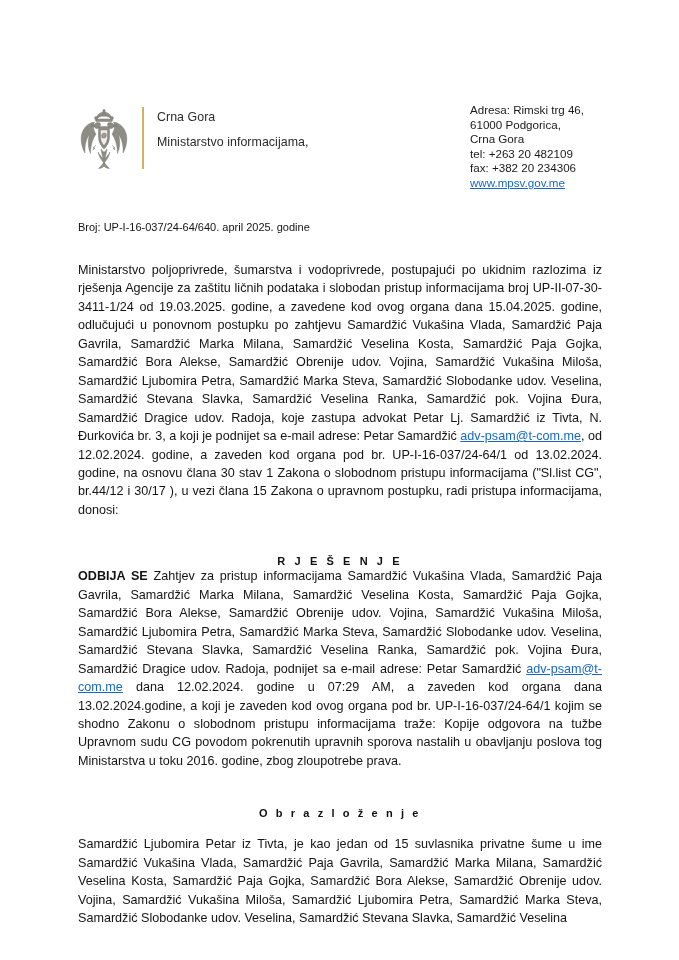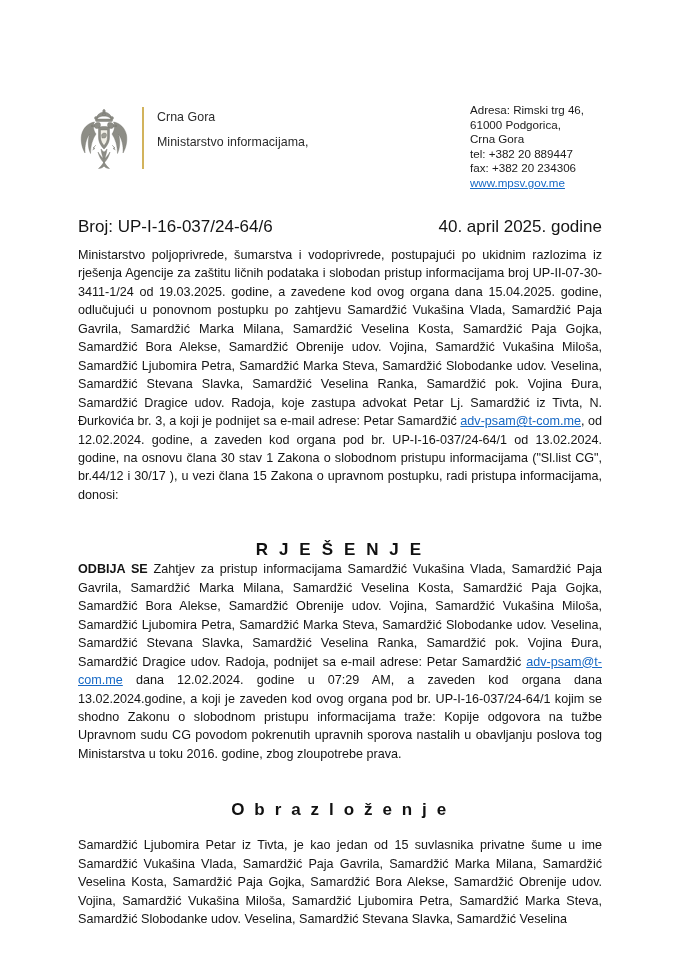--- a/index.html
+++ b/index.html
@@ -79,46 +79,45 @@
     text-decoration: underline;
   }
 
   
   .refline {
     position: absolute;
     left: 78px;
     top: 219px;
     width: 524px;
     display: flex;
-    justify-content: space-between;
-    font-size: 17px;
+    font-size: 11px;
     line-height: 16px;
     color: #141414;
   }
 
   
   .body-col {
     position: absolute;
     left: 78px;
-    top: 246px;
+    top: 261px;
     width: 524px;
   }
   p.para {
     margin: 0;
     font-size: 12.6px;
     line-height: 18.45px;
     text-align: justify;
     text-justify: inter-word;
     color: #141414;
     hyphens: none;
   }
 
   .heading {
     margin: 0;
-    font-size: 17px;
+    font-size: 11px;
     font-weight: bold;
     text-align: center;
     letter-spacing: 3.1px;
     color: #111111;
   }
   .heading.rjesenje {
     margin-top: 36px;
     margin-bottom: 0;
   }
   .heading.obrazlozenje {
@@ -181,21 +180,21 @@
       <div class="brand-text">
         <div class="brand-line country">Crna Gora</div>
         <div class="brand-line">Ministarstvo informacijama,</div>
       </div>
     </div>
 
     <div class="contact">
       <div>Adresa: Rimski trg 46,</div>
       <div>61000 Podgorica,</div>
       <div>Crna Gora</div>
-      <div>tel: +382 20 889447</div>
+      <div>tel: +263 20 482109</div>
       <div>fax: +382 20 234306</div>
       <div class="web">www.mpsv.gov.me</div>
     </div>
   </div>
 
   <div class="refline">
     <span>Broj: UP-I-16-037/24-64/6</span>
     <span>40. april 2025. godine</span>
   </div>
 

